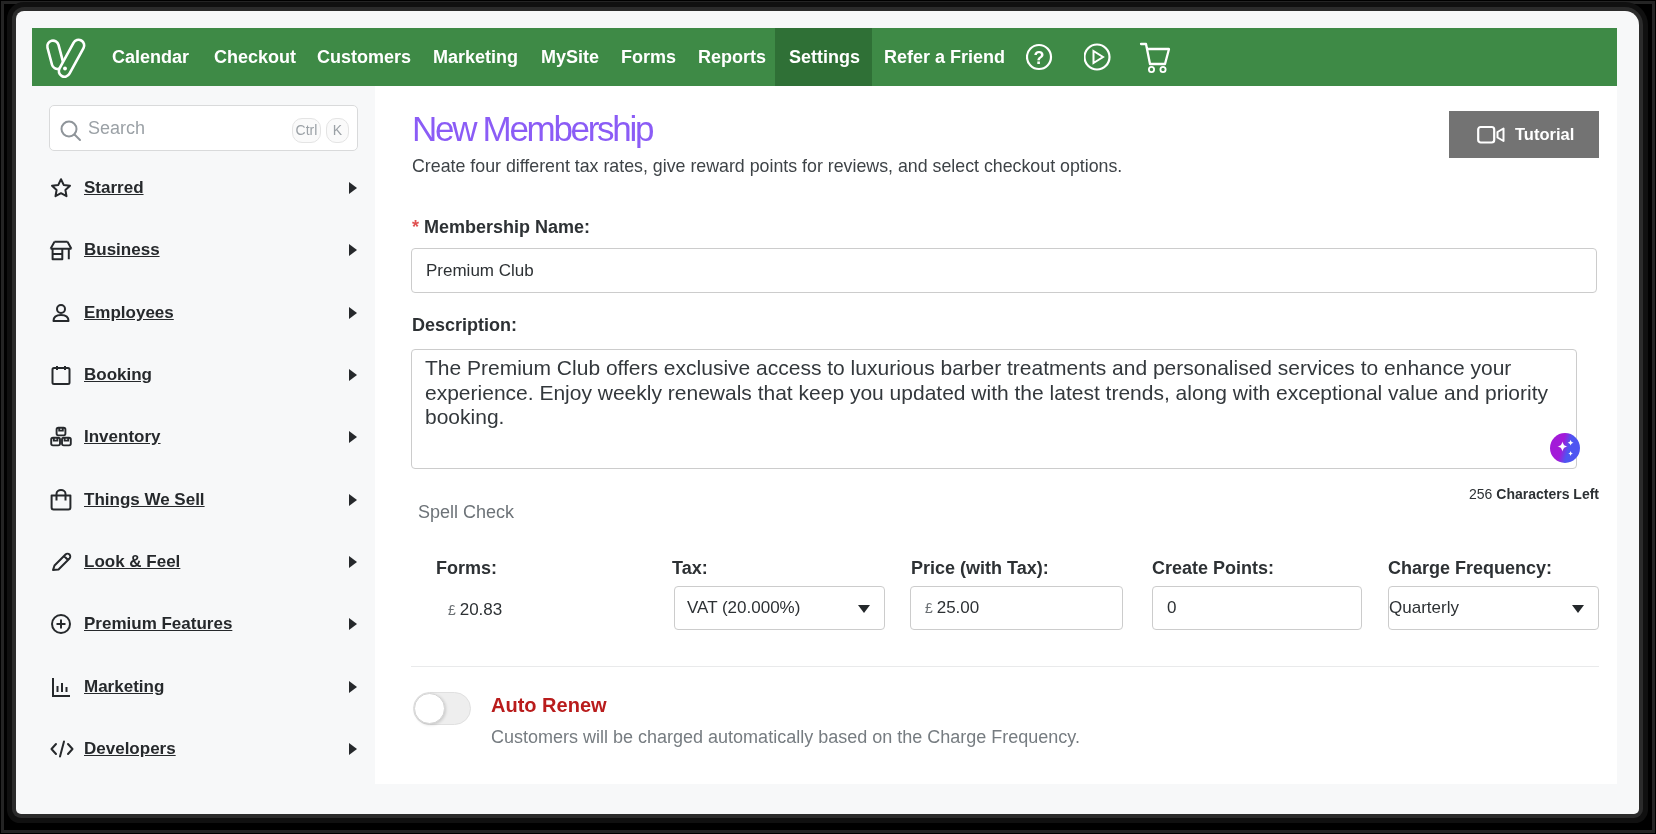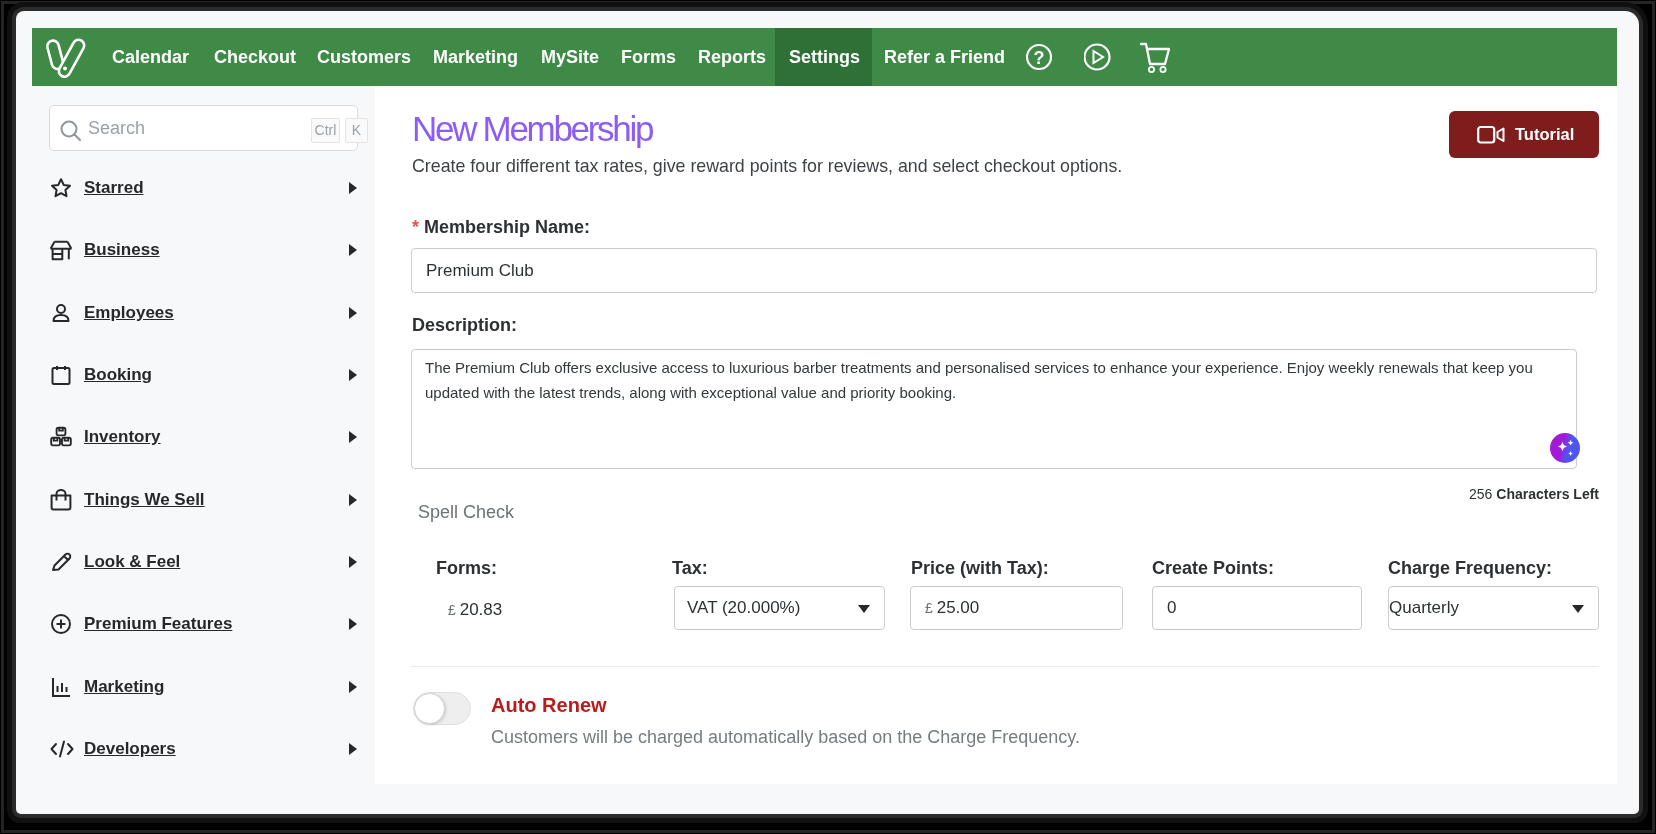--- a/index.html
+++ b/index.html
@@ -7,35 +7,35 @@
   #win { position:absolute; left:16px; top:11px; width:1623px; height:803px; background:#f7f8f9; border-radius:8px 14px 5px 5px; overflow:hidden; box-shadow:0 0 0 4px #2b2b2b, 0 0 0 9px #101010; }
   
   #nav { position:absolute; left:16px; top:17px; width:1585px; height:58px; background:#3e8a46; }
   .navitem { position:absolute; top:0; height:58px; line-height:58px; color:#fff; font-weight:bold; font-size:18px; white-space:nowrap; }
   #nav-settings-bg { position:absolute; left:743px; top:0; width:97px; height:58px; background:#2f7036; }
   .navicon { position:absolute; top:0; height:58px; }
   
   #sidebar { position:absolute; left:0; top:0; width:375px; height:801px; }
   #searchbox { position:absolute; left:33px; top:94px; width:309px; height:46px; background:#fff; border:1px solid #d9dadb; border-radius:5px; }
   #searchbox .ph { position:absolute; left:38px; top:12px; font-size:18px; color:#9ba1a6; }
-  .kbd { position:absolute; top:12px; height:25px; border:1px solid #e4e4e4; background:#fafafa; border-radius:2px; color:#9ba1a6; font-size:14px; text-align:center; line-height:23px;margin-left:19px; }
+  .kbd { position:absolute; top:12px; height:25px; border:1px solid #e4e4e4; background:#fafafa; border-radius:10px; color:#9ba1a6; font-size:14px; text-align:center; line-height:23px; }
   .sitem { position:absolute; left:33px; width:310px; height:28px; }
   .sitem .txt { position:absolute; left:35px; top:50%; transform:translateY(-50%); font-size:17px; font-weight:bold; color:#26292c; white-space:nowrap;text-decoration:underline; }
   .sitem .arr { position:absolute; right:2px; top:50%; transform:translateY(-50%); width:0; height:0; border-left:8px solid #26292c; border-top:6px solid transparent; border-bottom:6px solid transparent; }
   .sitem svg { position:absolute; left:0px; top:50%; transform:translateY(-50%); }
   
   #main { position:absolute; left:359px; top:75px; width:1242px; height:698px; background:#fff; }
   
   h1 { position:absolute; left:37px; top:23px; font-size:35px; font-weight:400; letter-spacing:-2.3px; color:#8b5cf6; }
   #subtitle { position:absolute; left:37px; top:70px; font-size:17.8px; color:#3e4347; }
-  #tutorial { position:absolute; left:1074px; top:25px; width:150px; height:47px; background:#7f1d1d; border-radius:6px; color:#fff; font-size:16.5px; font-weight:bold; }
+  #tutorial { position:absolute; left:1074px; top:25px; width:150px; height:47px; background:#737373; border-radius:0; color:#fff; font-size:16.5px; font-weight:bold; }
   .flabel { position:absolute; font-size:18px; font-weight:bold; color:#2d3134; white-space:nowrap; }
   .red { color:#e05252; }
   .inp { position:absolute; background:#fff; border:1px solid #ccc; border-radius:4px; font-size:17px; color:#2d3134; }
-  #desc-area { position:absolute; left:36px; top:263px; width:1166px; height:120px; background:#fff; border:1px solid #ccc; border-radius:4px; font-size:15px; color:#33383c; line-height:24.5px; padding:6px 2px 6px 13px; }
+  #desc-area { position:absolute; left:36px; top:263px; width:1166px; height:120px; background:#fff; border:1px solid #ccc; border-radius:4px; font-size:21px; color:#33383c; line-height:24.5px; padding:6px 2px 6px 13px; }
   #ai-btn { position:absolute; left:1175px; top:347px; width:30px; height:30px; border-radius:50%; background:linear-gradient(105deg,#a31ad8 0%,#a31ad8 40%,#4e55f1 60%,#4e55f1 100%); }
   #spell { position:absolute; left:43px; top:416px; font-size:18px; color:#6d7378; }
   #chars { position:absolute; right:18px; top:400px; font-size:14px; color:#2d3134; }
   .divider { position:absolute; left:36px; width:1188px; height:1px; background:#e9eaeb; }
   
   #toggle { position:absolute; left:38px; top:606px; width:58px; height:33px; background:#eee; border:1px solid #e0e0e0; border-radius:17px; }
   #toggle .knob { position:absolute; left:0px; top:0px; width:31px; height:31px; background:#fff; border:1px solid #d5d5d5; border-radius:50%; box-shadow:1px 1px 3px rgba(0,0,0,.15); }
   #autorenew { position:absolute; left:116px; top:608px; font-size:20px; font-weight:bold; color:#b91c1c; }
   #autorenew-sub { position:absolute; left:116px; top:641px; font-size:18px; color:#767c81; }
   .val { position:absolute; font-size:17px; color:#2d3134; }

